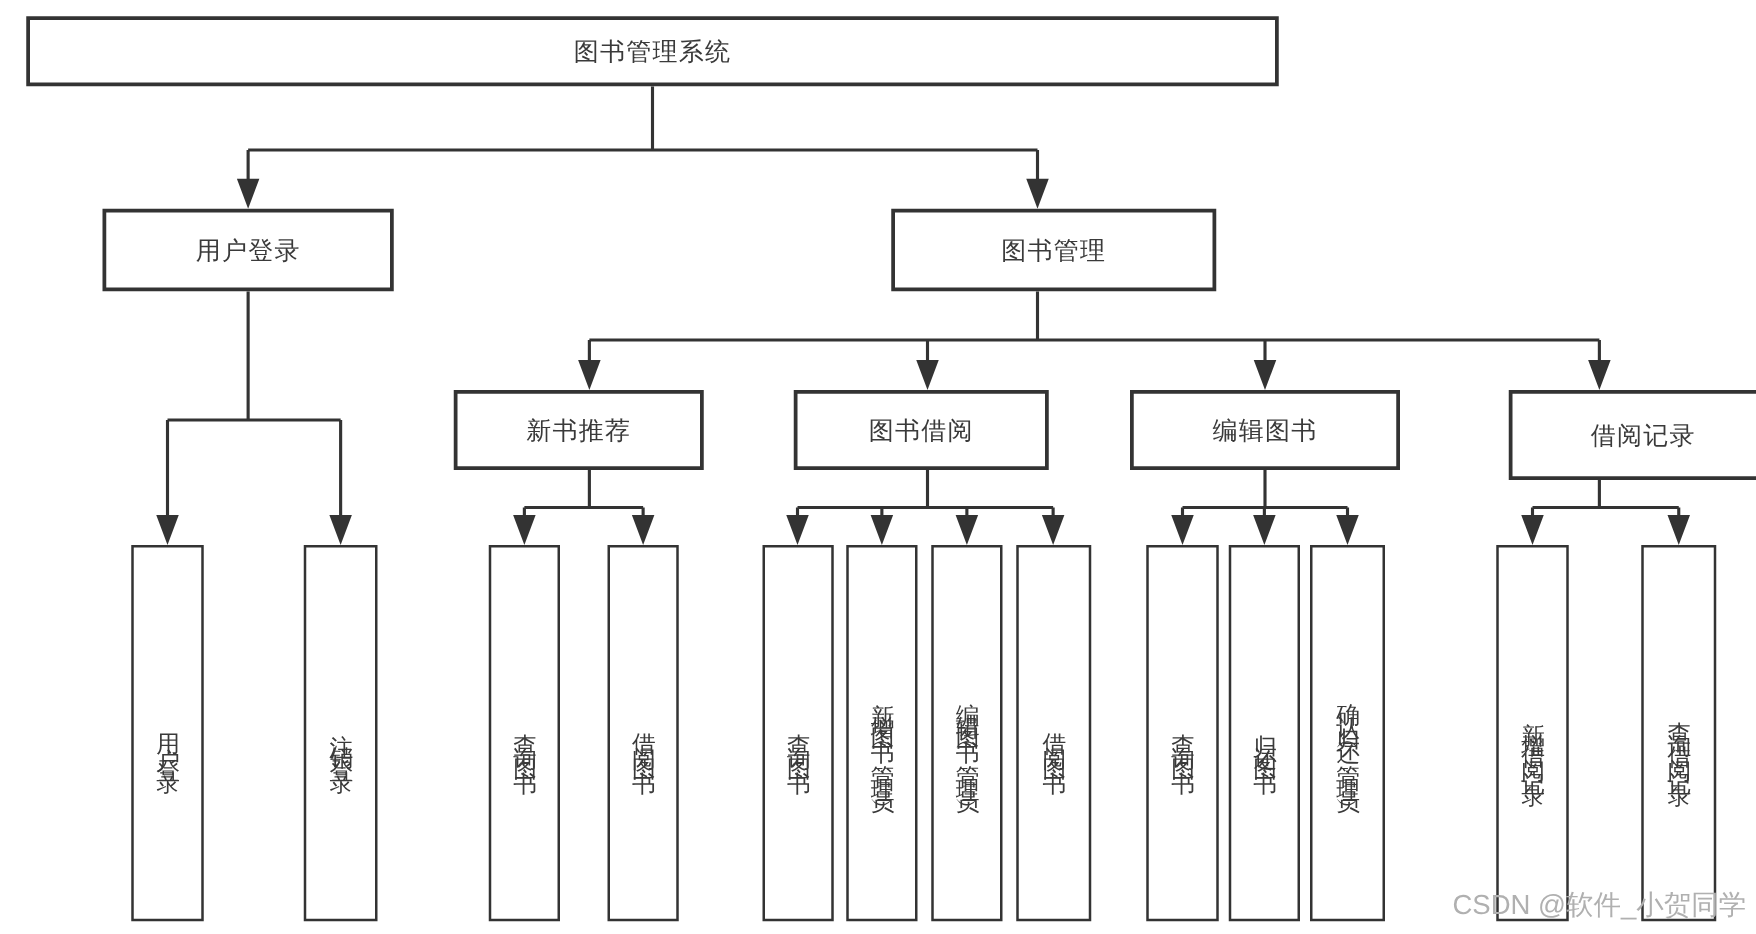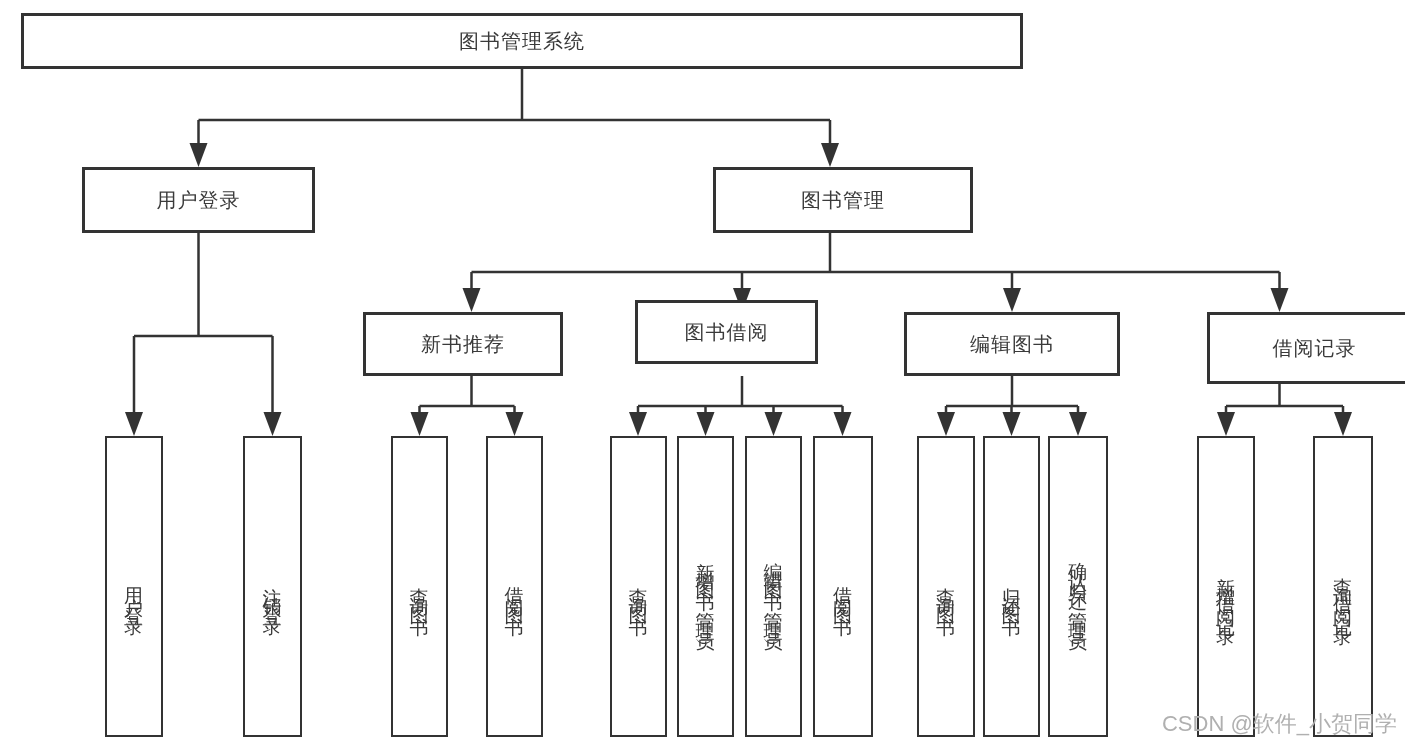--- a/index.html
+++ b/index.html
@@ -101,21 +101,21 @@
       M1217 412 L1235 412 L1226 436 Z
       M1334 412 L1352 412 L1343 436 Z"></path>
   </svg>
 
   <div class="node h" style="left:21px; top:13px; width:1002px; height:56px">图书管理系统</div>
 
   <div class="node h" style="left:82px; top:167px; width:233px; height:66px">用户登录</div>
   <div class="node h" style="left:713px; top:167px; width:260px; height:66px">图书管理</div>
 
   <div class="node h" style="left:363px; top:312px; width:200px; height:64px">新书推荐</div>
-  <div class="node h" style="left:635px; top:300px; width:183px; height:64px">图书借阅</div>
+  <div class="node h" style="left:635px; top:312px; width:204px; height:64px">图书借阅</div>
   <div class="node h" style="left:904px; top:312px; width:216px; height:64px">编辑图书</div>
   <div class="node h" style="left:1207px; top:312px; width:215px; height:72px">借阅记录</div>
 
   <div class="node leaf" style="left:105px; top:436px; width:58px; height:301px">
     <span class="vtext">用户登录</span>
   </div>
   <div class="node leaf" style="left:243px; top:436px; width:59px; height:301px">
     <span class="vtext">注销登录</span>
   </div>
 

